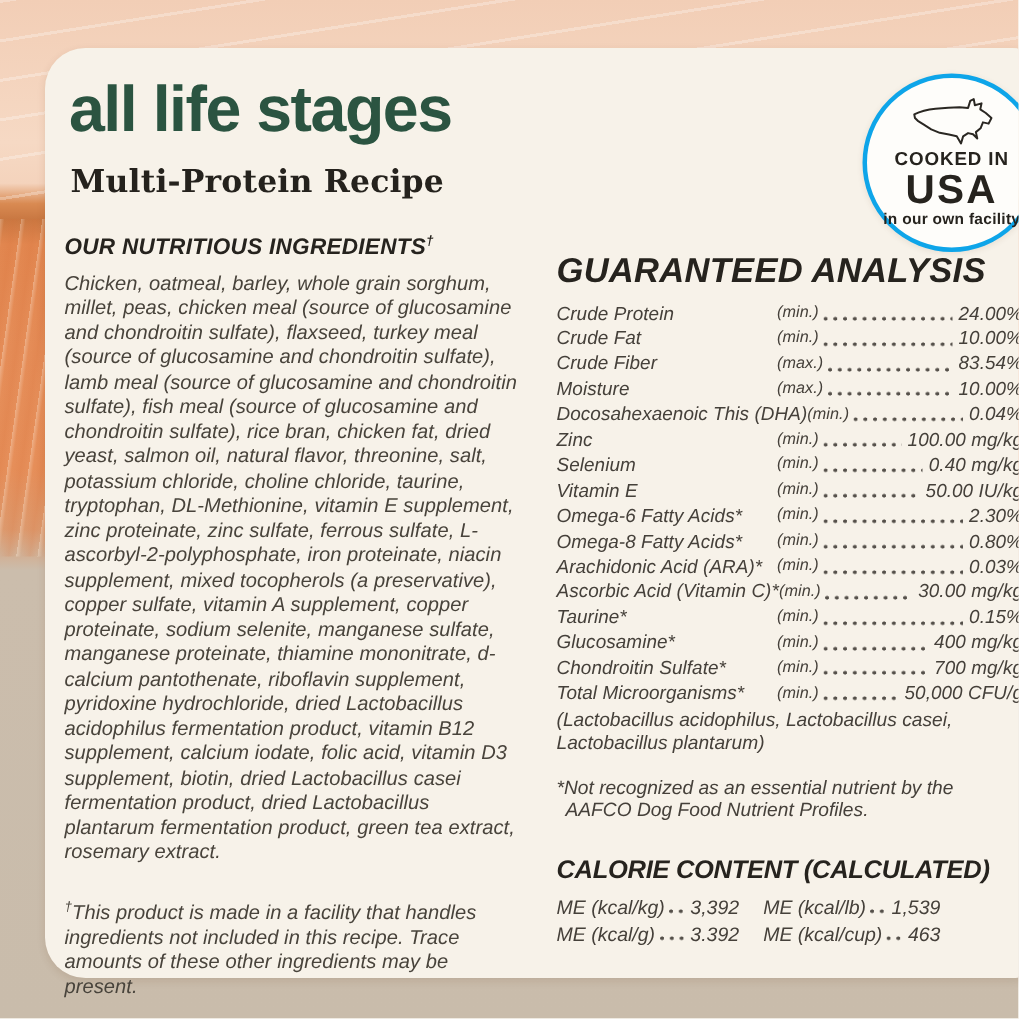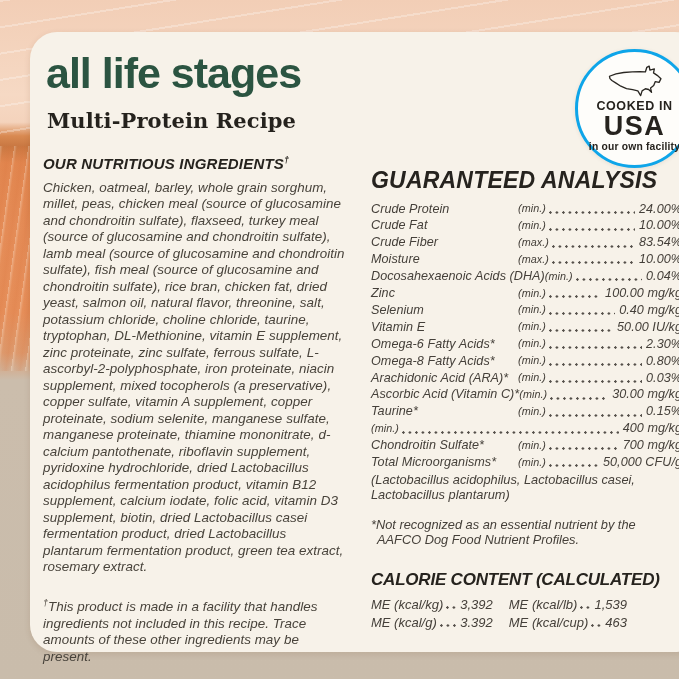--- a/index.html
+++ b/index.html
@@ -163,21 +163,21 @@
           </div>
 
           <div class="ga-row">
             <span class="label">Moisture</span>
             <span class="qualifier">(max.)</span>
             <span class="dots"></span>
             <span class="value">10.00%</span>
           </div>
 
           <div class="ga-row">
-            <span class="label">Docosahexaenoic Acids (DHA)</span>
+            <span class="label">Docosahexaenoic This (DHA)</span>
             <span class="qualifier">(min.)</span>
             <span class="dots"></span>
             <span class="value">0.04%</span>
           </div>
 
           <div class="ga-row">
             <span class="label">Zinc</span>
             <span class="qualifier">(min.)</span>
             <span class="dots"></span>
             <span class="value">100.00 mg/kg</span>
@@ -226,20 +226,21 @@
           </div>
 
           <div class="ga-row">
             <span class="label">Taurine*</span>
             <span class="qualifier">(min.)</span>
             <span class="dots"></span>
             <span class="value">0.15%</span>
           </div>
 
           <div class="ga-row">
+            <span class="label">Glucosamine*</span>
             <span class="qualifier">(min.)</span>
             <span class="dots"></span>
             <span class="value">400 mg/kg</span>
           </div>
 
           <div class="ga-row">
             <span class="label">Chondroitin Sulfate*</span>
             <span class="qualifier">(min.)</span>
             <span class="dots"></span>
             <span class="value">700 mg/kg</span>

